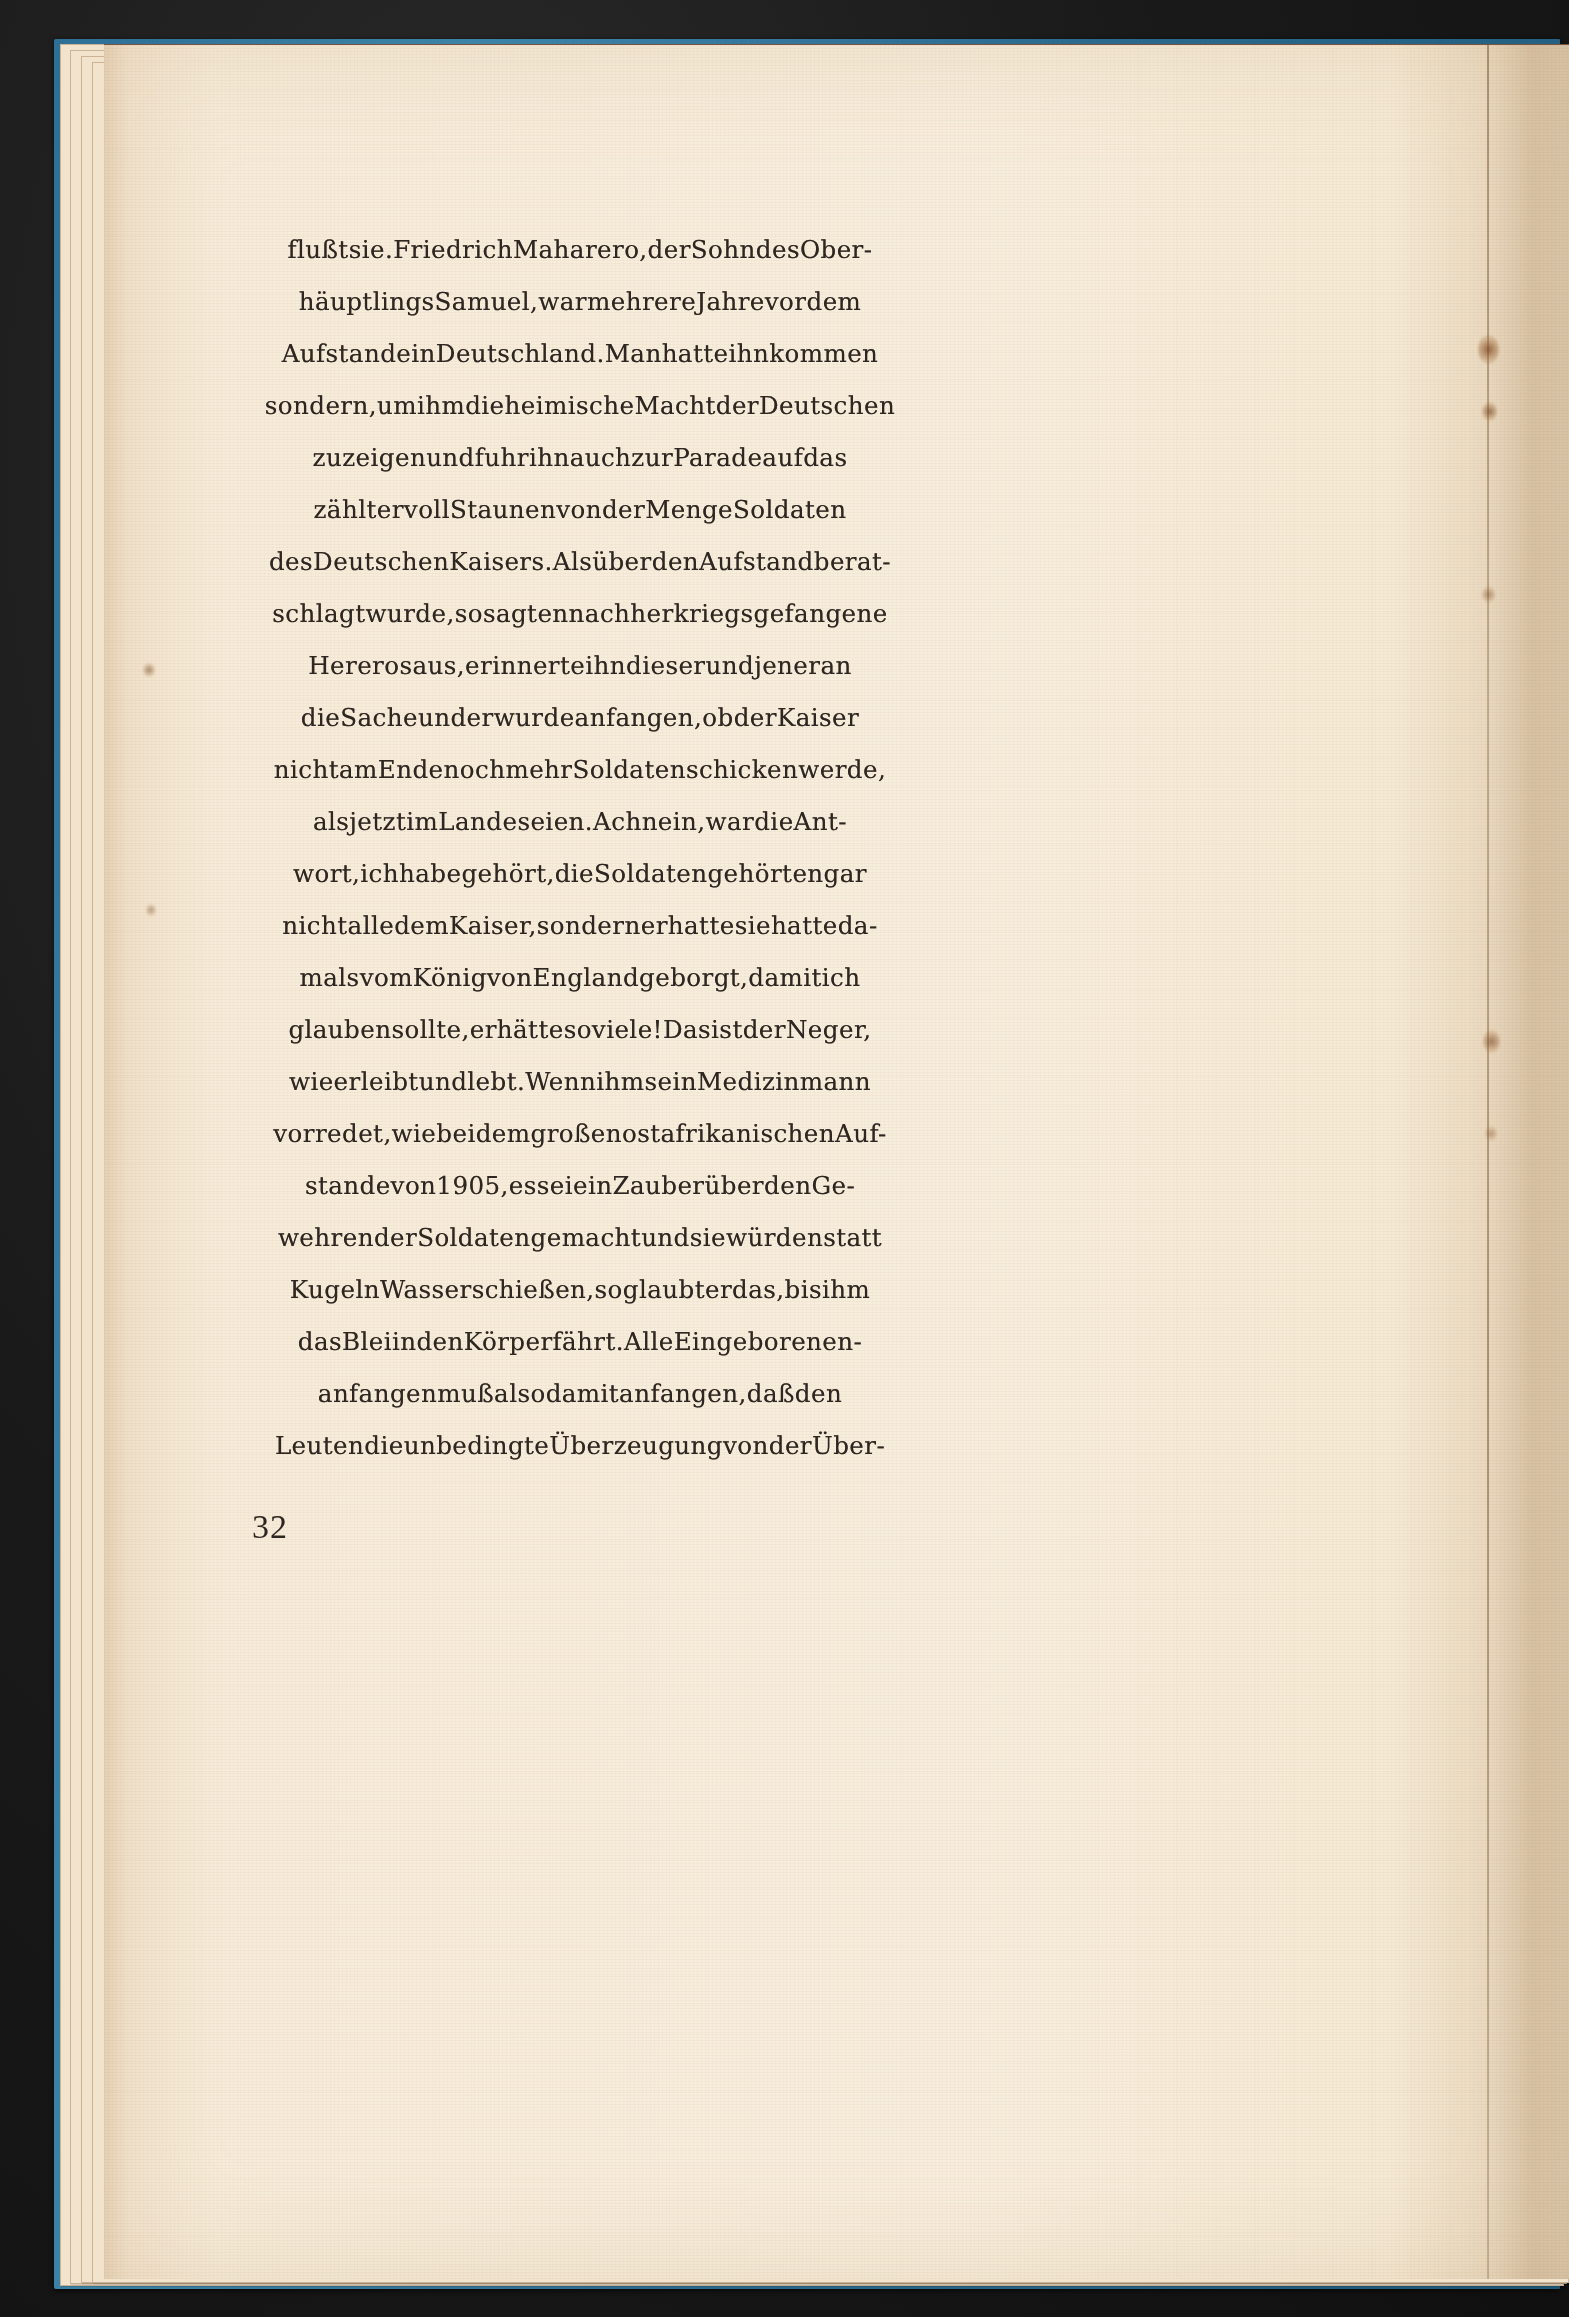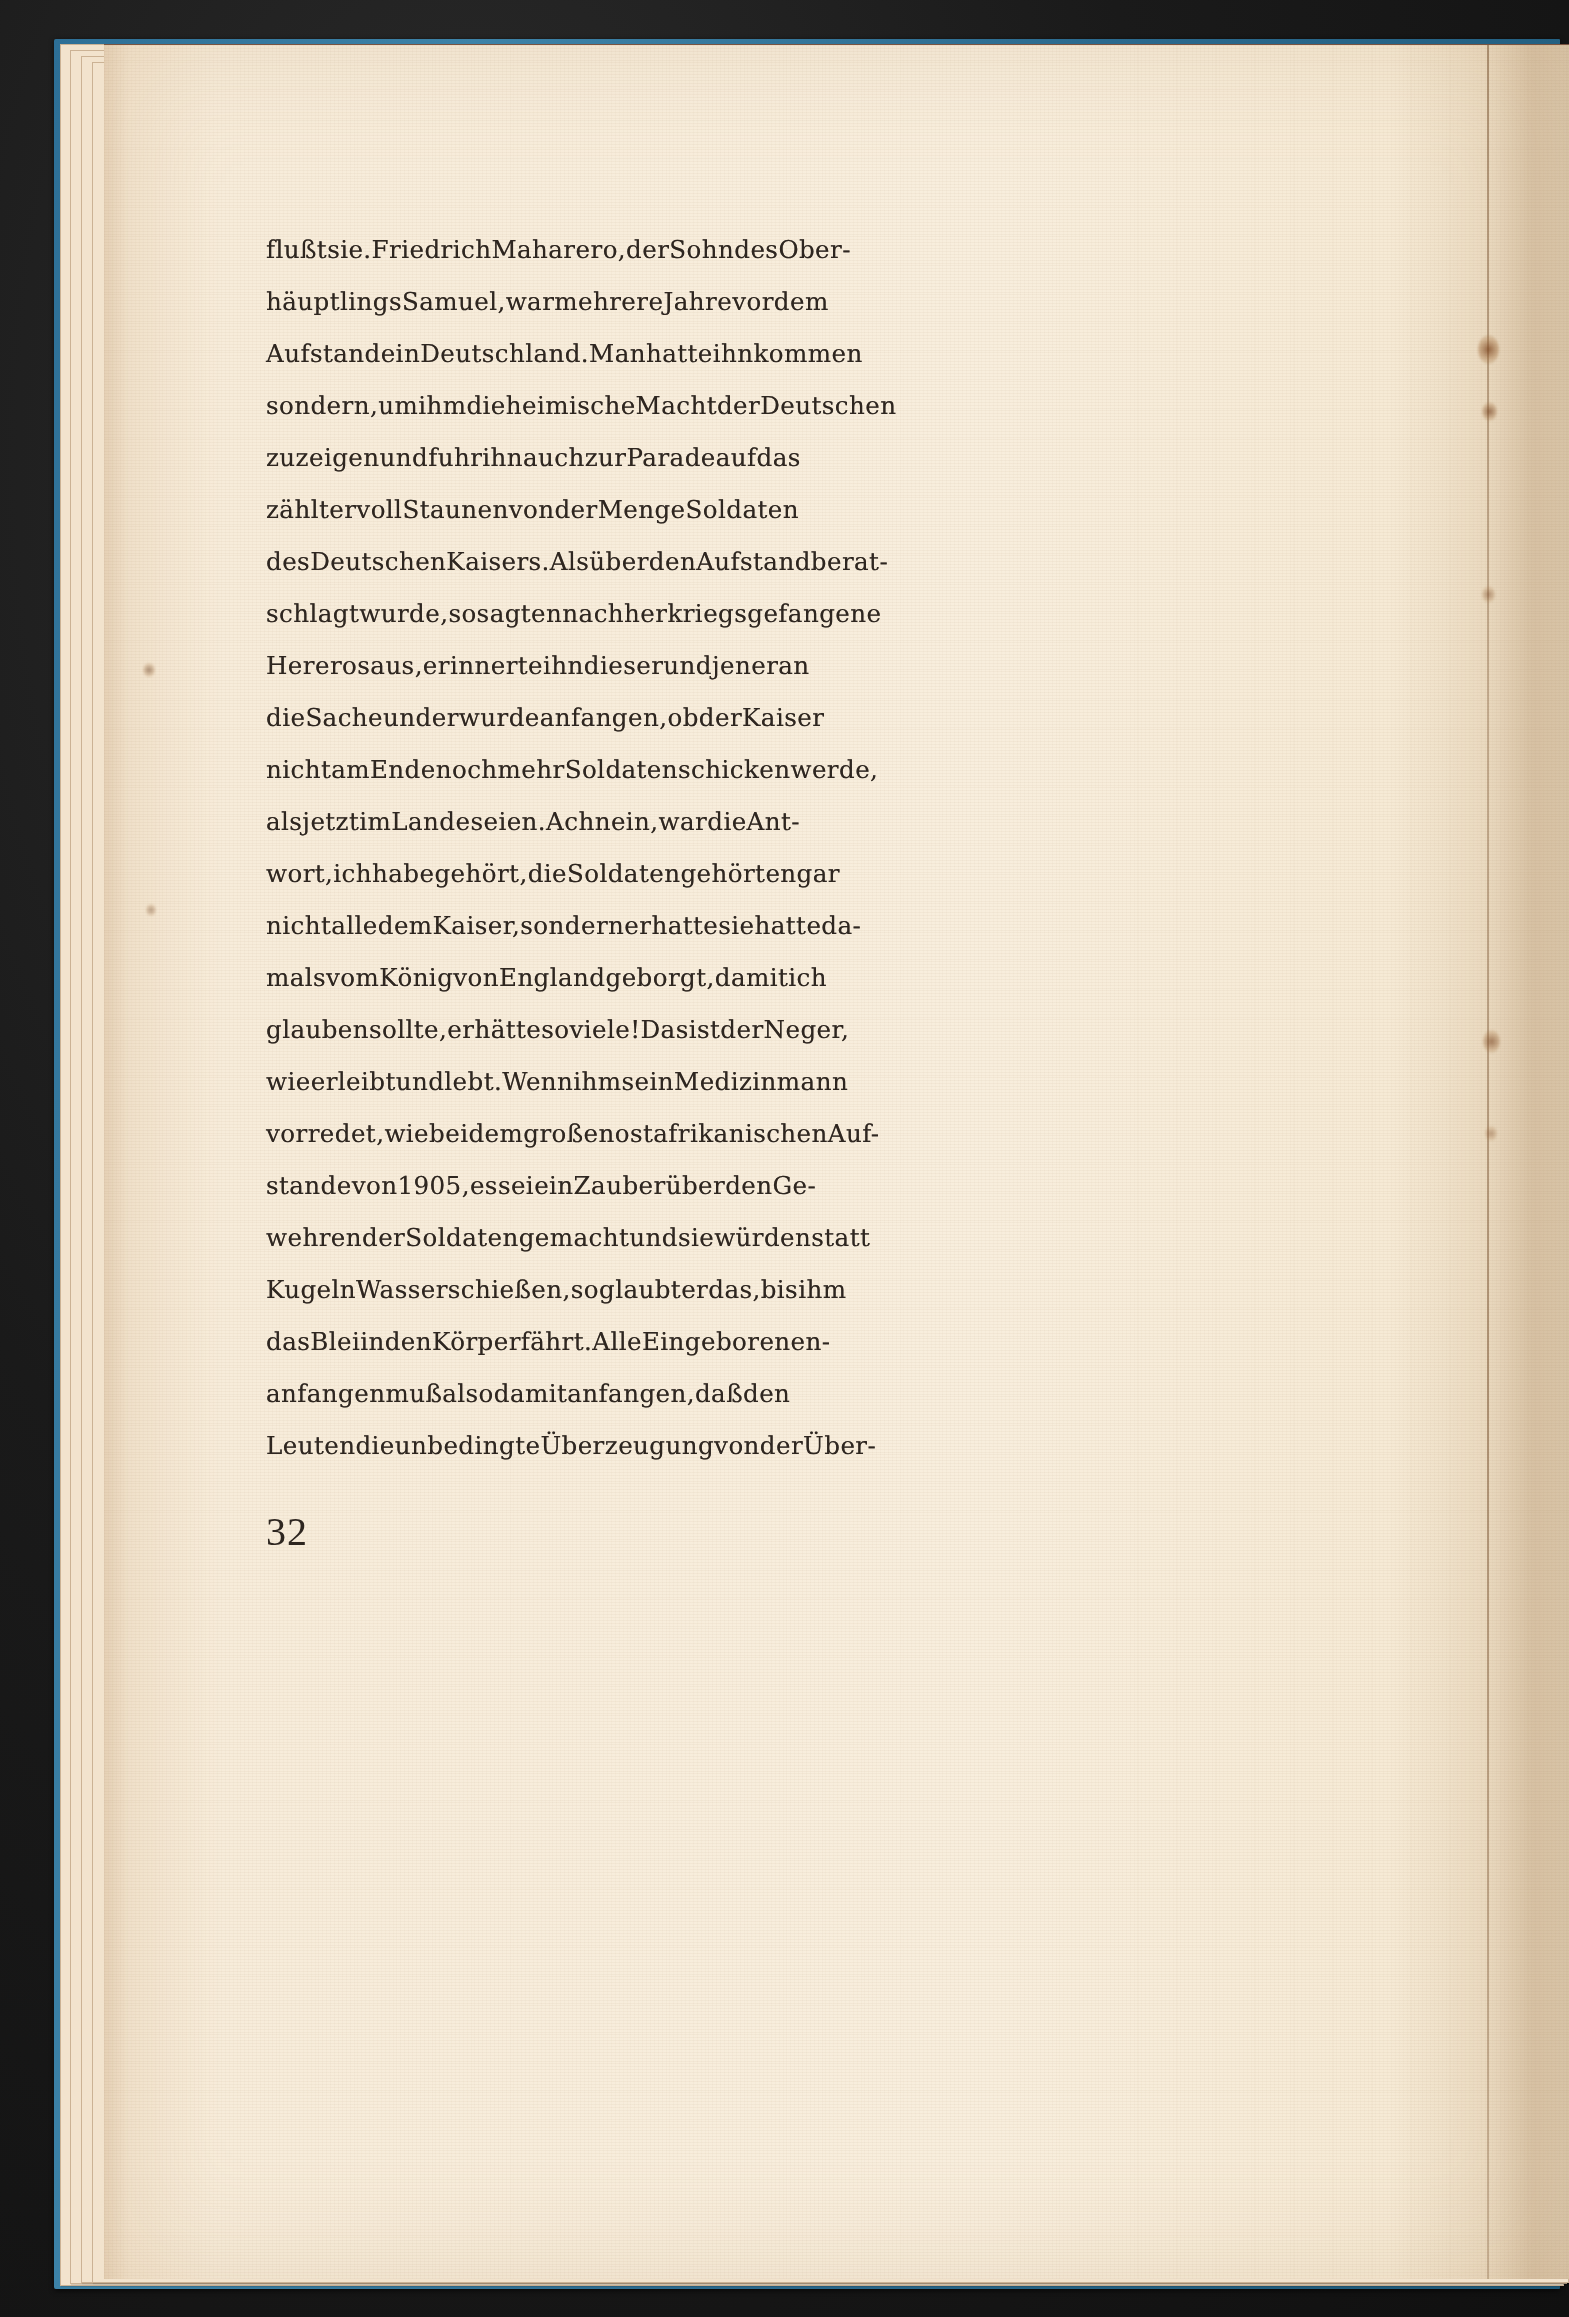--- a/index.html
+++ b/index.html
@@ -163,30 +163,30 @@
     color: #2e2620;
     white-space: nowrap;
     text-rendering: geometricPrecision;
     -webkit-font-smoothing: antialiased;
     text-shadow: 0 0 0.6px rgba(46,38,32,.55);
   }
 
   
   .line.j {
     display: flex;
-    justify-content: flex-start;
+    justify-content: center;
   }
   .line.j > span { display: inline-block; }
 
   .folio {
     position: absolute;
-    left: 162px;
+    left: 148px;
     top: 1463px;
     font-family: "Liberation Serif", serif;
-    font-size: 40px;
+    font-size: 34px;
     color: #2e2620;
     letter-spacing: 1px;
   }
 </style>
 </head>
 <body>
 
 <div id="scan">
 
   <div class="board-noise"></div>

